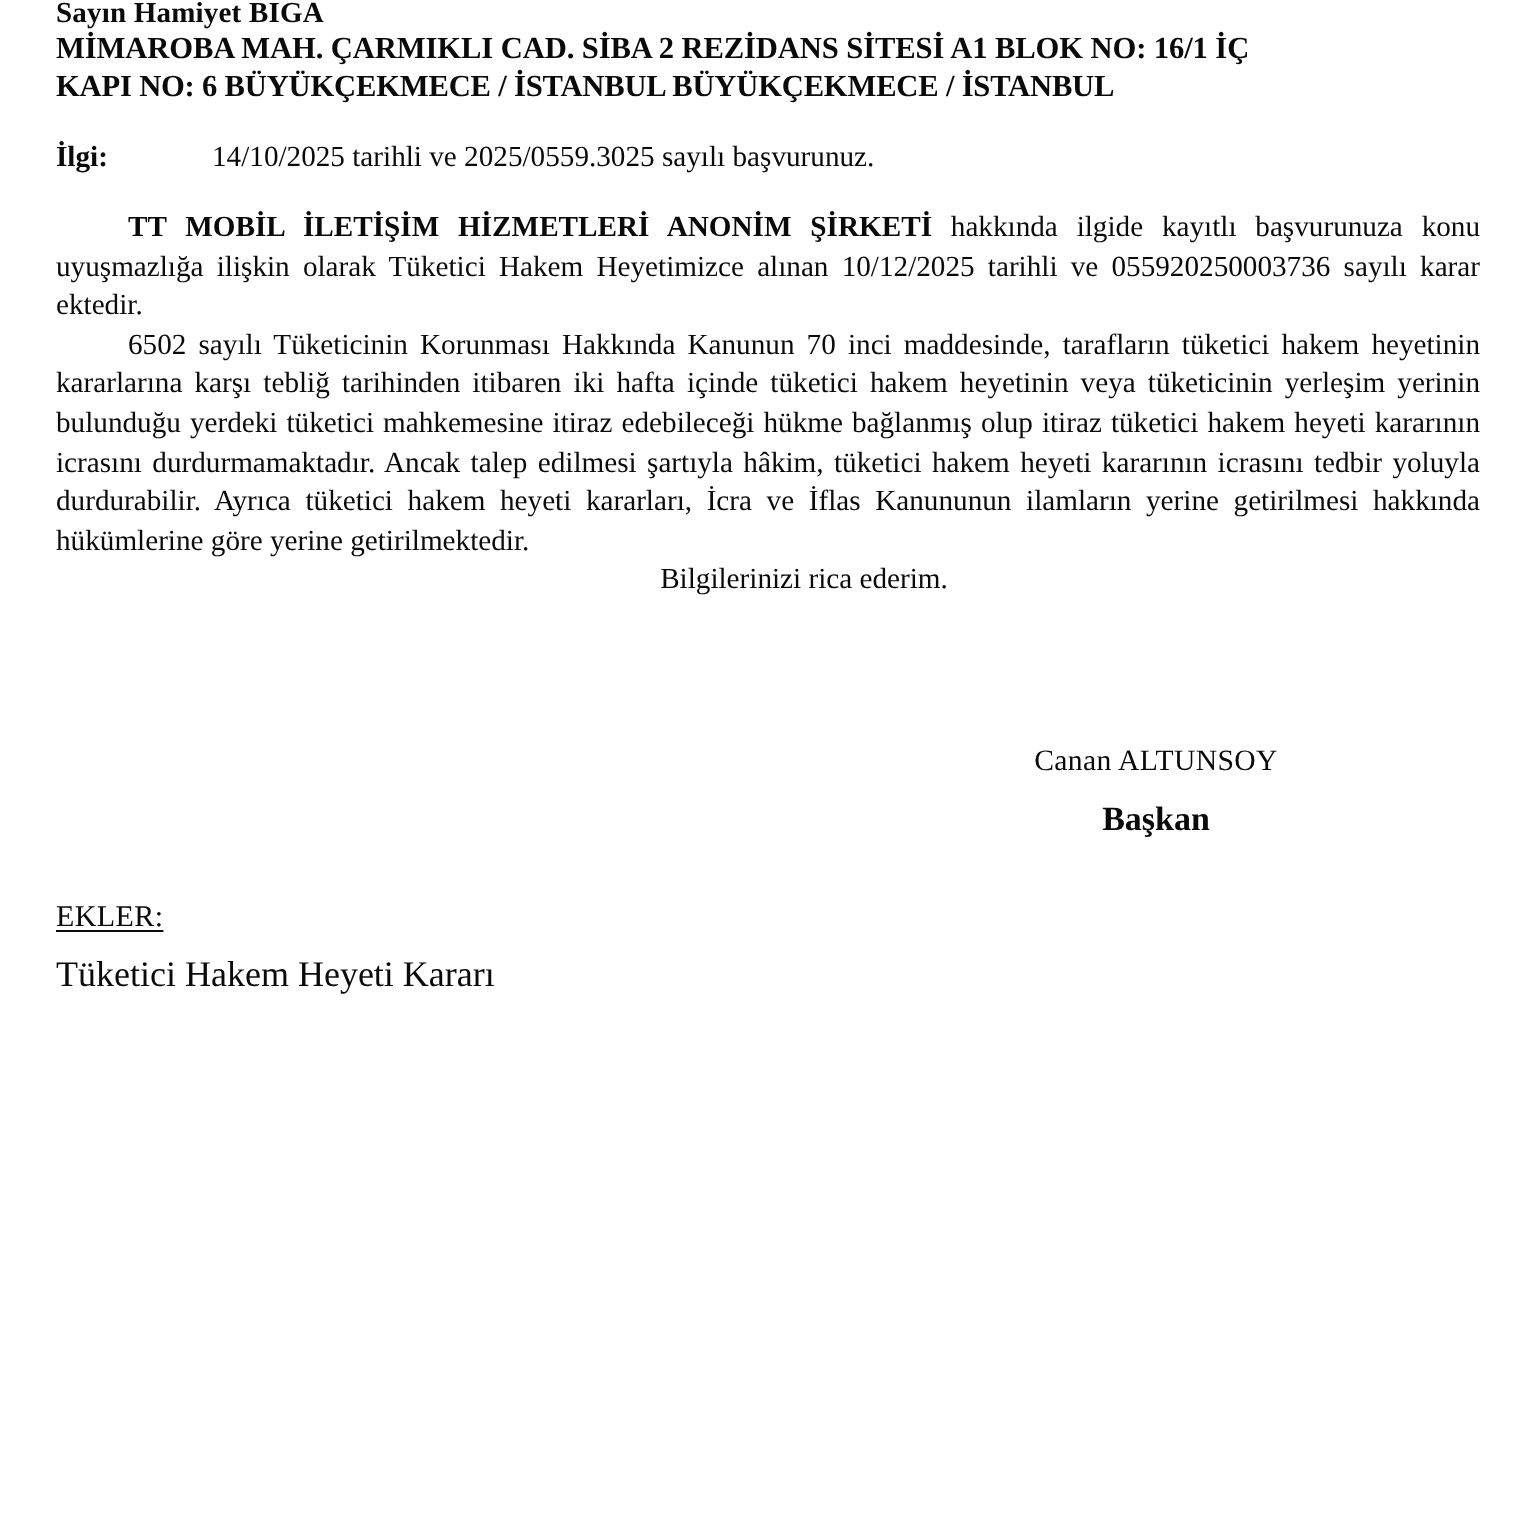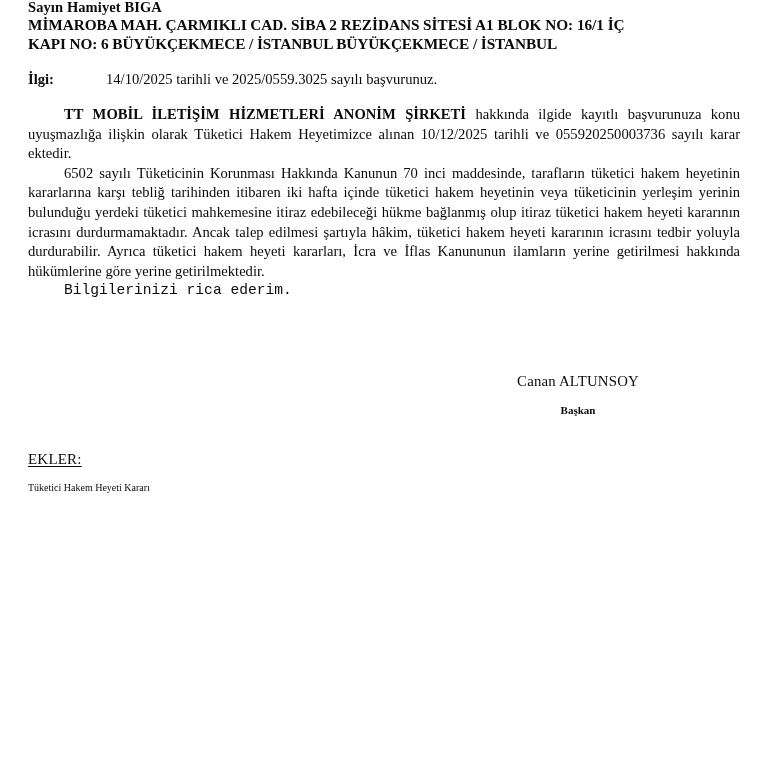--- a/index.html
+++ b/index.html
@@ -82,42 +82,41 @@
     text-indent: 36px;
     hyphens: none;
   }
   .para + .para {
     margin-top: 0px;
   }
   .para .co-name {
     font-weight: bold;
   }
   .para.no-justify {
-    text-align: left;
-    font-family: Liberation Mono, monospace;
+    text-align: center;
   }
 
   
   .signature {
     position: absolute;
     left: 432px;
     top: 372px;
     width: 292px;
     text-align: center;
   }
   .sig-name {
     font-weight: normal;
     font-size: 14.8px;
     line-height: 18px;
     letter-spacing: 0.2px;
     margin: 0;
   }
   .sig-title {
     font-weight: bold;
-    font-size: 11px;
+    font-size: 17px;
     line-height: 18px;
     margin: 0;
     padding-top: 11px;
   }
 
   
   .attachments {
     position: absolute;
     left: 28px;
     top: 450px;
@@ -127,21 +126,21 @@
     font-weight: normal;
     font-size: 15px;
     line-height: 19px;
     text-decoration: underline;
     text-underline-offset: 2px;
     margin: 0;
     display: inline-block;
     letter-spacing: 0.2px;
   }
   .attach-item {
-    font-size: 10px;
+    font-size: 18px;
     line-height: 19px;
     margin: 0;
     padding-top: 9px;
   }
 </style>
 </head>
 <body>
 
 <div class="page">
 

